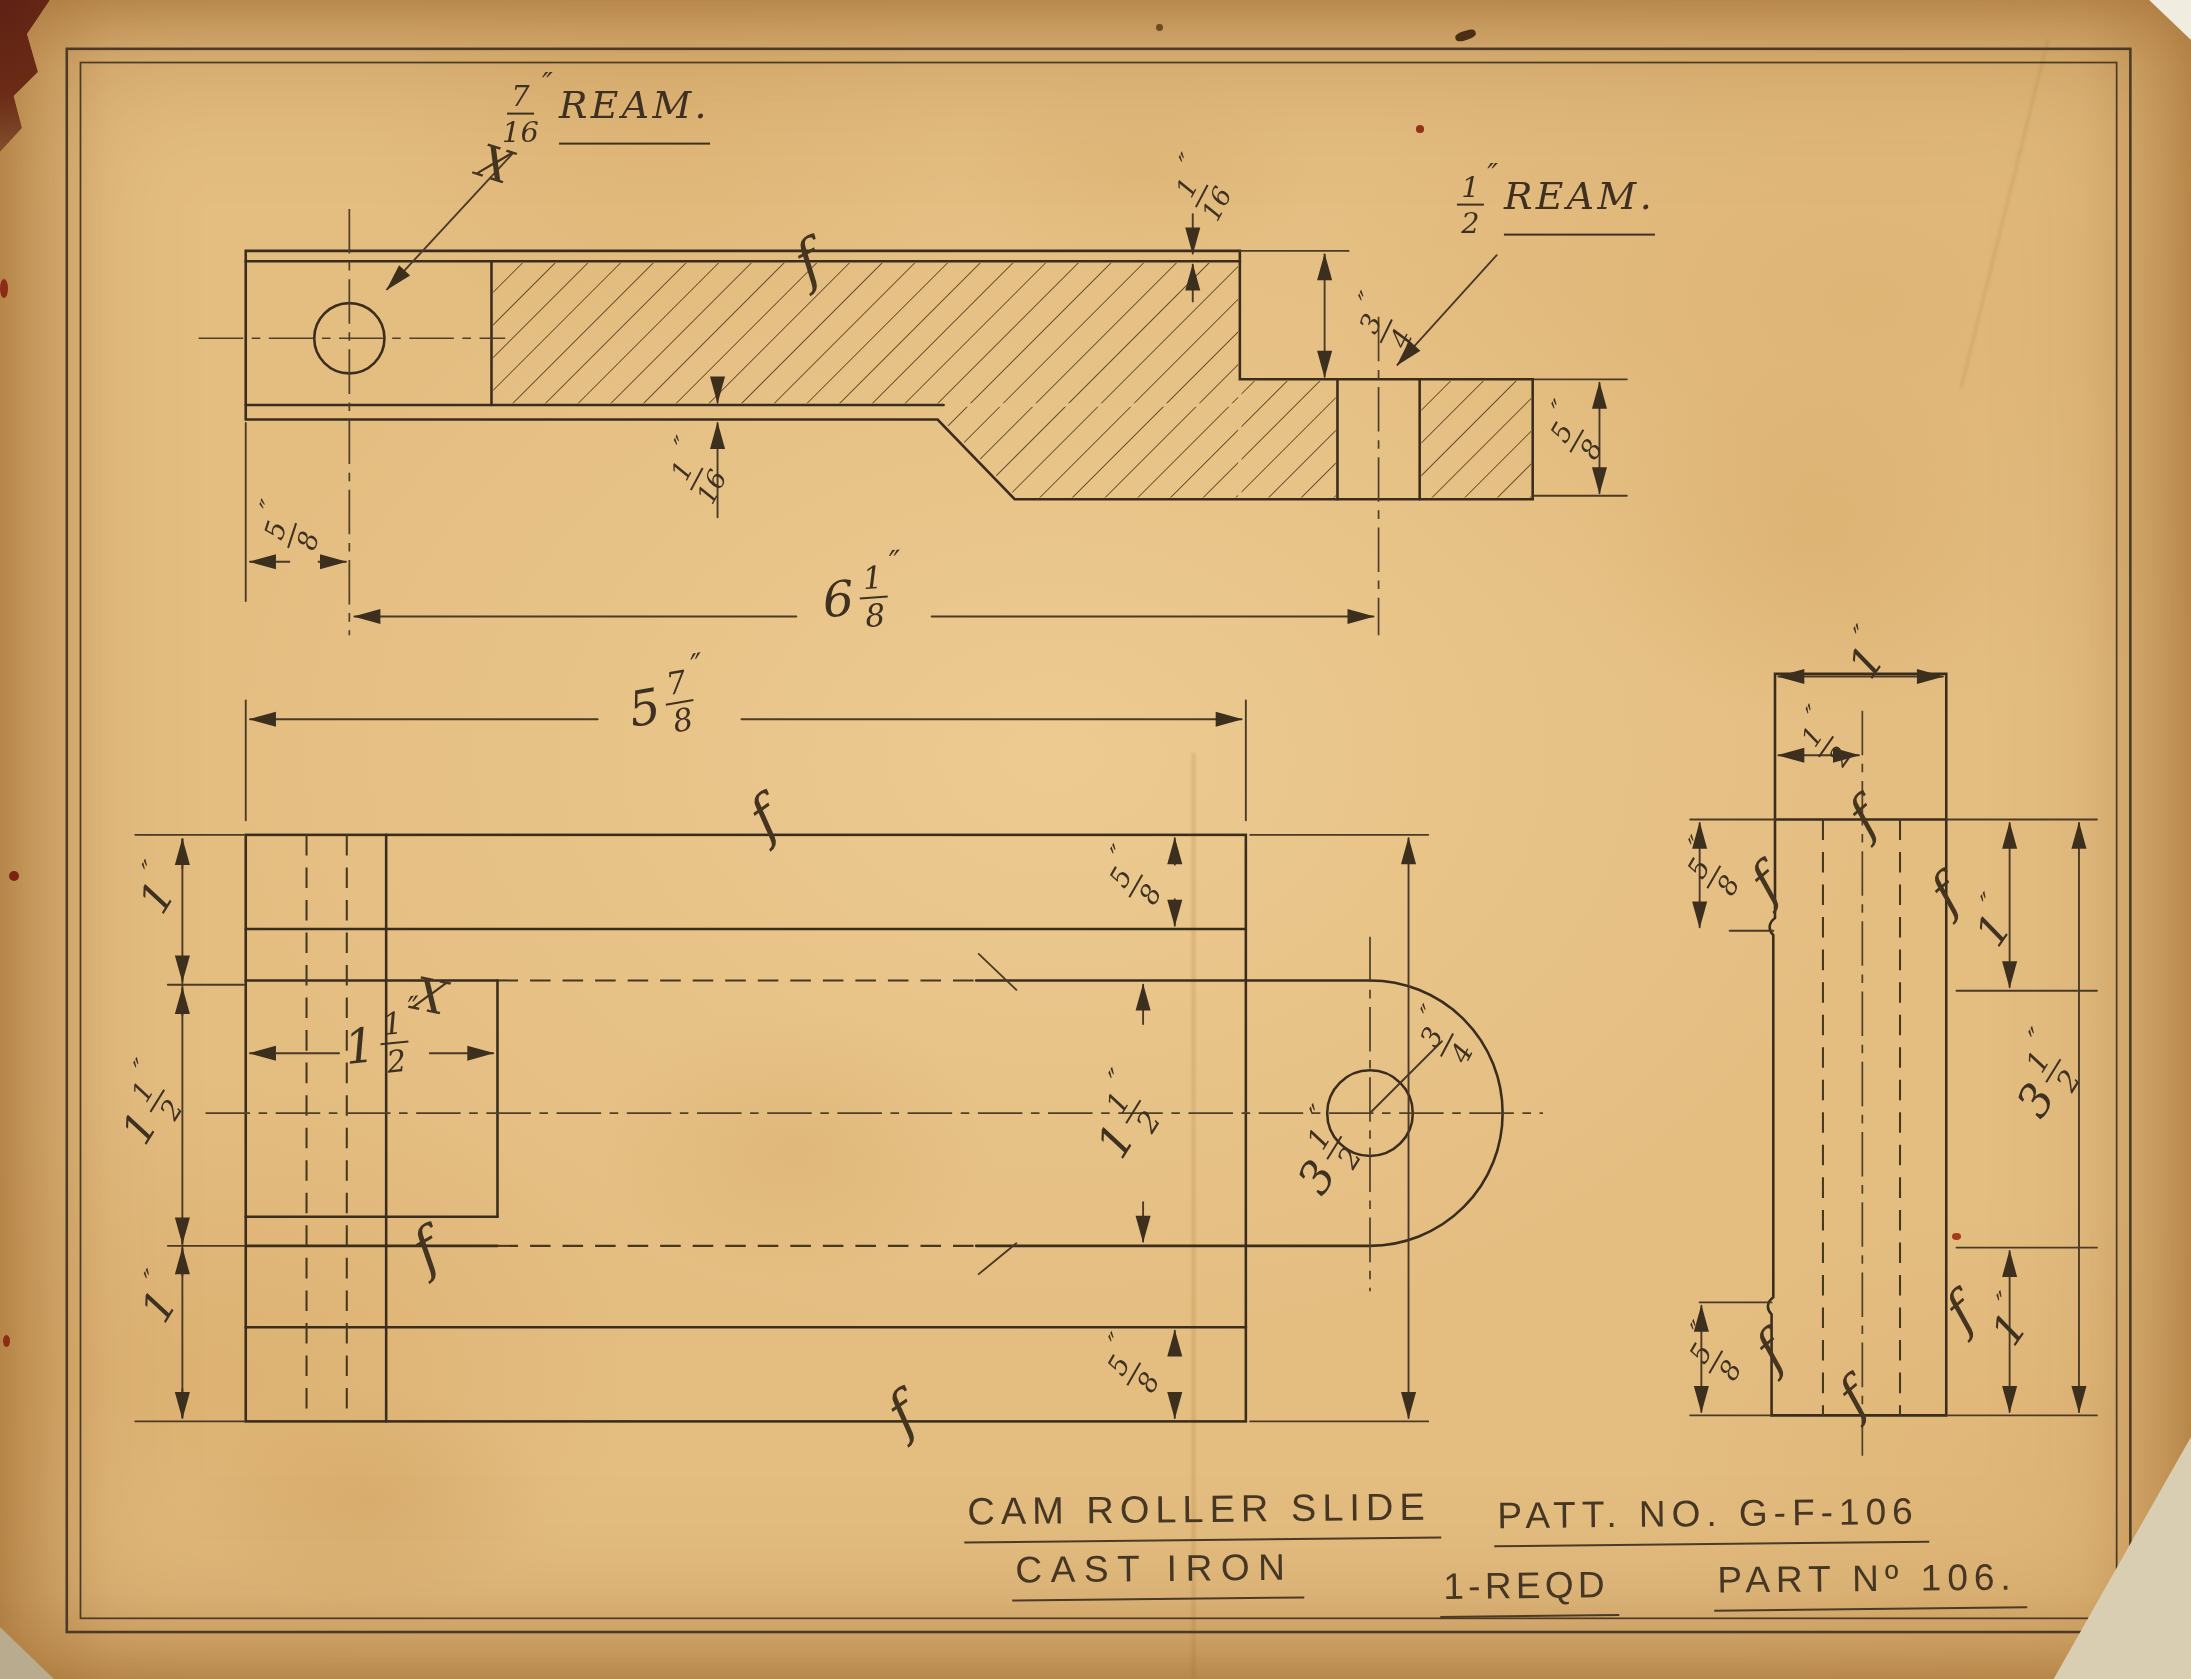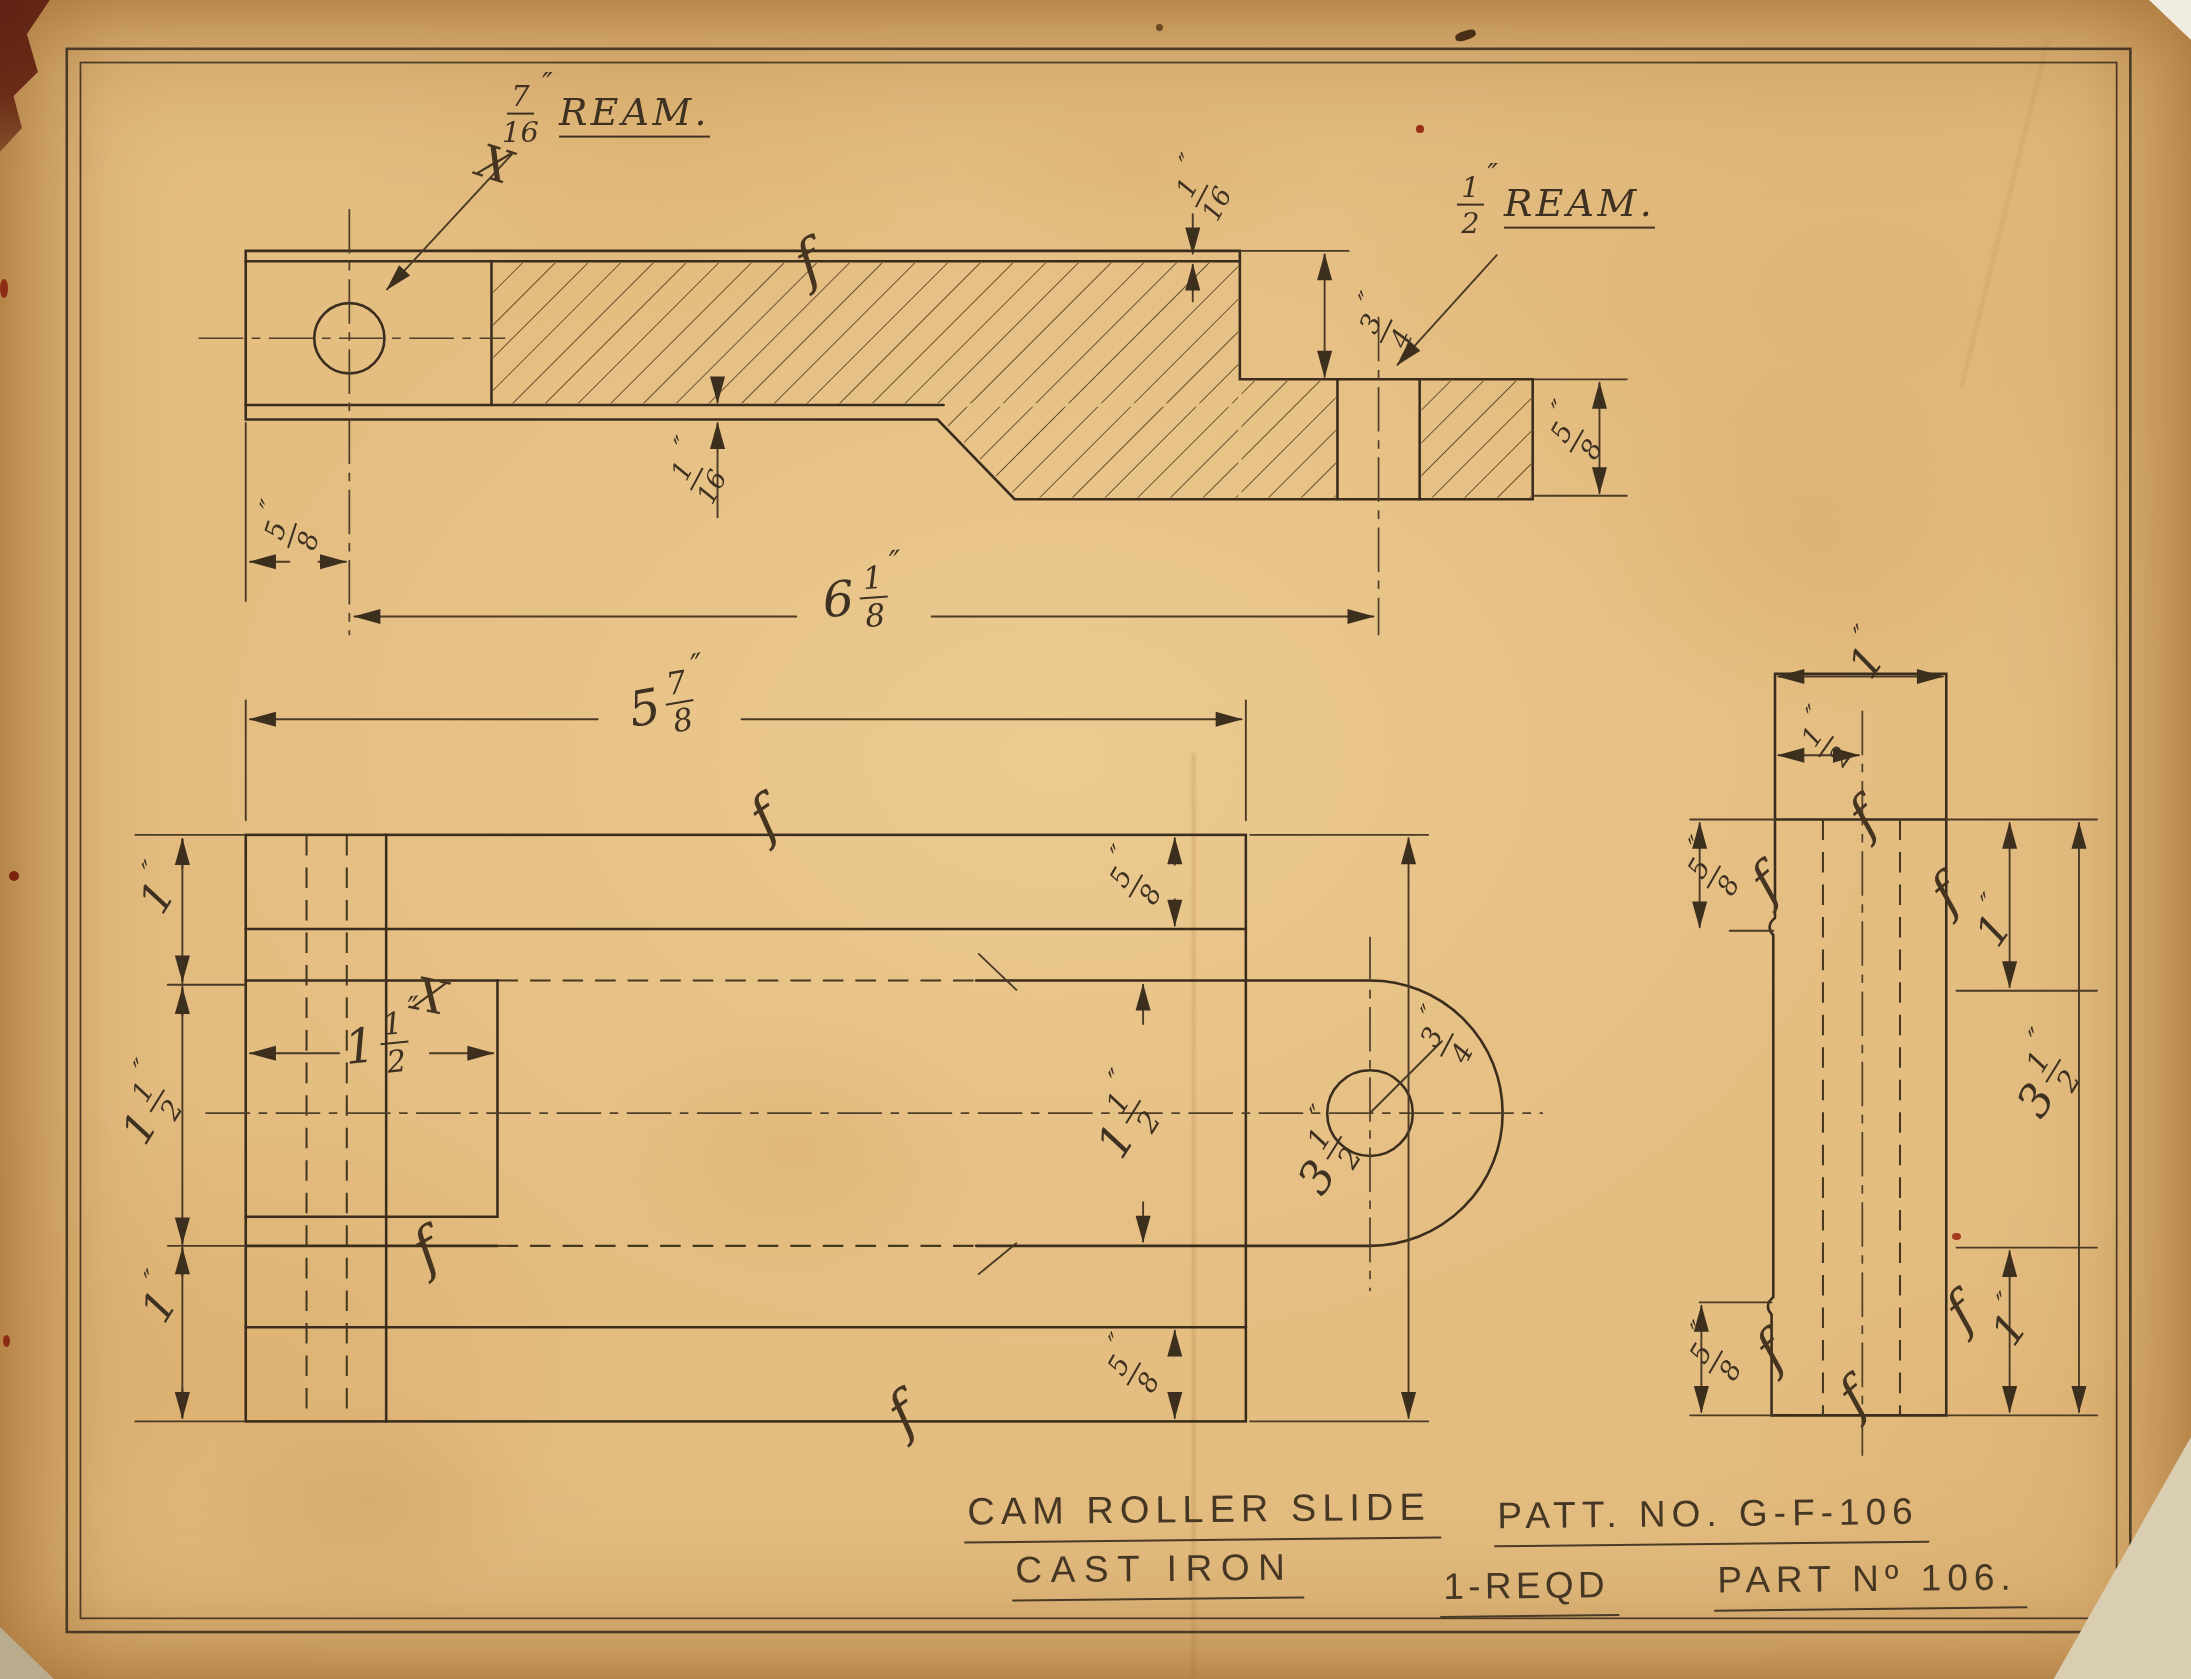--- a/index.html
+++ b/index.html
@@ -33,21 +33,21 @@
   .bo{stroke:#4a3a26;fill:none;}
   .anno{position:absolute;display:flex;align-items:center;gap:6px;color:#3e3122;
     font-family:"DejaVu Serif",serif;font-style:italic;white-space:nowrap;
     transform:translate(-50%,-50%) rotate(var(--r,0deg));}
   .anno .whole{font-size:1.25em;line-height:1;}
   .anno .frac{display:flex;flex-direction:column;align-items:center;font-size:.8em;line-height:1;}
   .anno .frac .num{border-bottom:2.6px solid currentColor;padding:0 4.3px 2.6px;}
   .anno .frac .den{padding-top:2.6px;}
   .anno .q{font-size:.8em;align-self:flex-start;transform:translateY(-.55em);margin-left:-2.6px;}
   .anno .lbl{font-size:1.05em;letter-spacing:3.4px;}
-  .anno .lbl.u{border-bottom:2.6px solid currentColor;padding-bottom:2px;}
+  .anno .lbl.u{border-bottom:2.6px solid currentColor;padding-bottom:16px;}
   .fmark{position:absolute;color:#443420;font-family:"DejaVu Serif",serif;font-style:italic;
     line-height:1;transform:translate(-50%,-50%) rotate(var(--r,0deg));}
   .tblock{position:absolute;color:#453723;font-family:"Liberation Sans",sans-serif;
     font-size:37px;letter-spacing:6px;white-space:nowrap;border-bottom:2.6px solid #4a3a26;
     padding:0 10.3px 7.7px 3.4px;transform:rotate(-0.6deg);}
 </style>
 </head>
 <body>
 
 <div class="backing-tl"></div>

